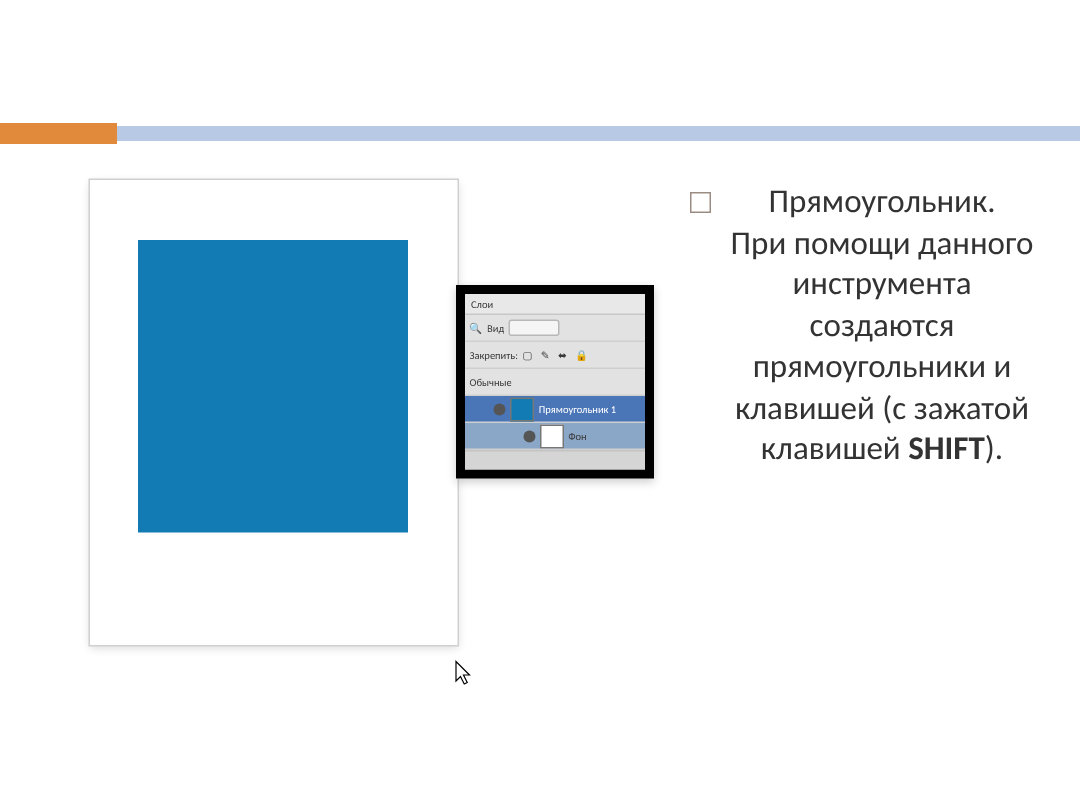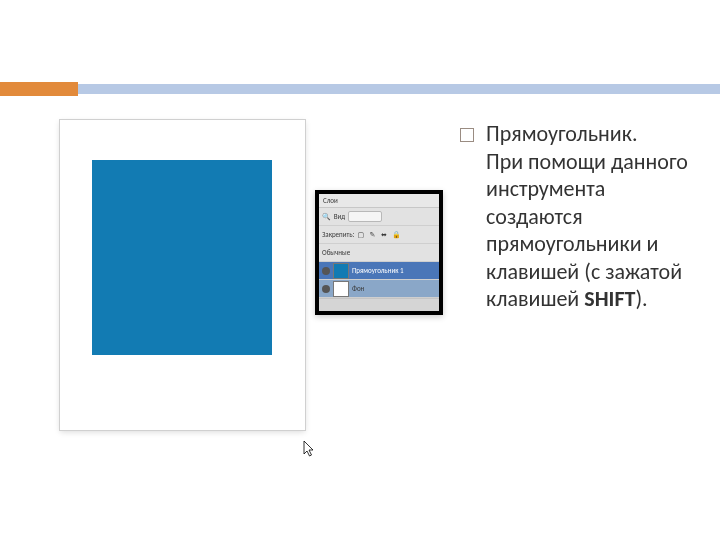--- a/index.html
+++ b/index.html
@@ -68,24 +68,24 @@
     bottom: -8px;
     right: 115px;
     width: 12px;
     height: 18px;
   }
   .cursor svg { display:block; }
   
   .panel {
     position: absolute;
     top: 70px;
-    left: 255px;
+    left: 244px;
     width: 120px;
     background: #dcdcdc;
-    border: 4px solid #000000;
+    border: 6px solid #000000;
     box-shadow: 0 2px 6px rgba(0,0,0,.2);
     font-size: 7px;
     color: #3a3a3a;
   }
   .panel .tab {
     padding: 2px 4px;
     background: #e8e8e8;
     border-bottom: 1px solid #c7c7c7;
   }
   .panel .row {
@@ -98,37 +98,38 @@
     height: 13px;
   }
   .panel .row .label{
     white-space: nowrap;
     overflow: hidden;
   }
   .panel .row.view .ctl{
     width:32px;height:9px;background:#f5f5f5;border:1px solid #b8b8b8;border-radius:2px;
   }
   .panel .row.lock .pin{letter-spacing:2px;}
-  .panel .row.layer{background:#8aa7c8;}
+  .panel .row.layer{background:#8aa7c8;justify-content:center;}
   .panel .row.layer.sel{background:#4a76b8;color:#fff;}
   .panel .eye{width:8px;height:8px;border-radius:50%;background:#555;}
   .panel .thumb{
     width:14px;height:14px;background:#fff;border:1px solid #777;
   }
   .panel .thumb.blue{background:#127bb3;}
   .panel .trail{
     height:12px;background:#d5d5d5;border-top:1px solid #c4c4c4;
   }
 
   
   .text {
     flex: 1;
     font-size: 22px;
     line-height: 1.25;
     display: flex;
+    text-align: center;
   }
   .text .bullet{
     width:12px;height:12px;border:1px solid #9a8c82;margin:8px 12px 0 0;flex:0 0 auto;
   }
   .text p{margin:0;}
 </style>
 </head>
 <body>
 
 <div class="deco-bar"></div>

